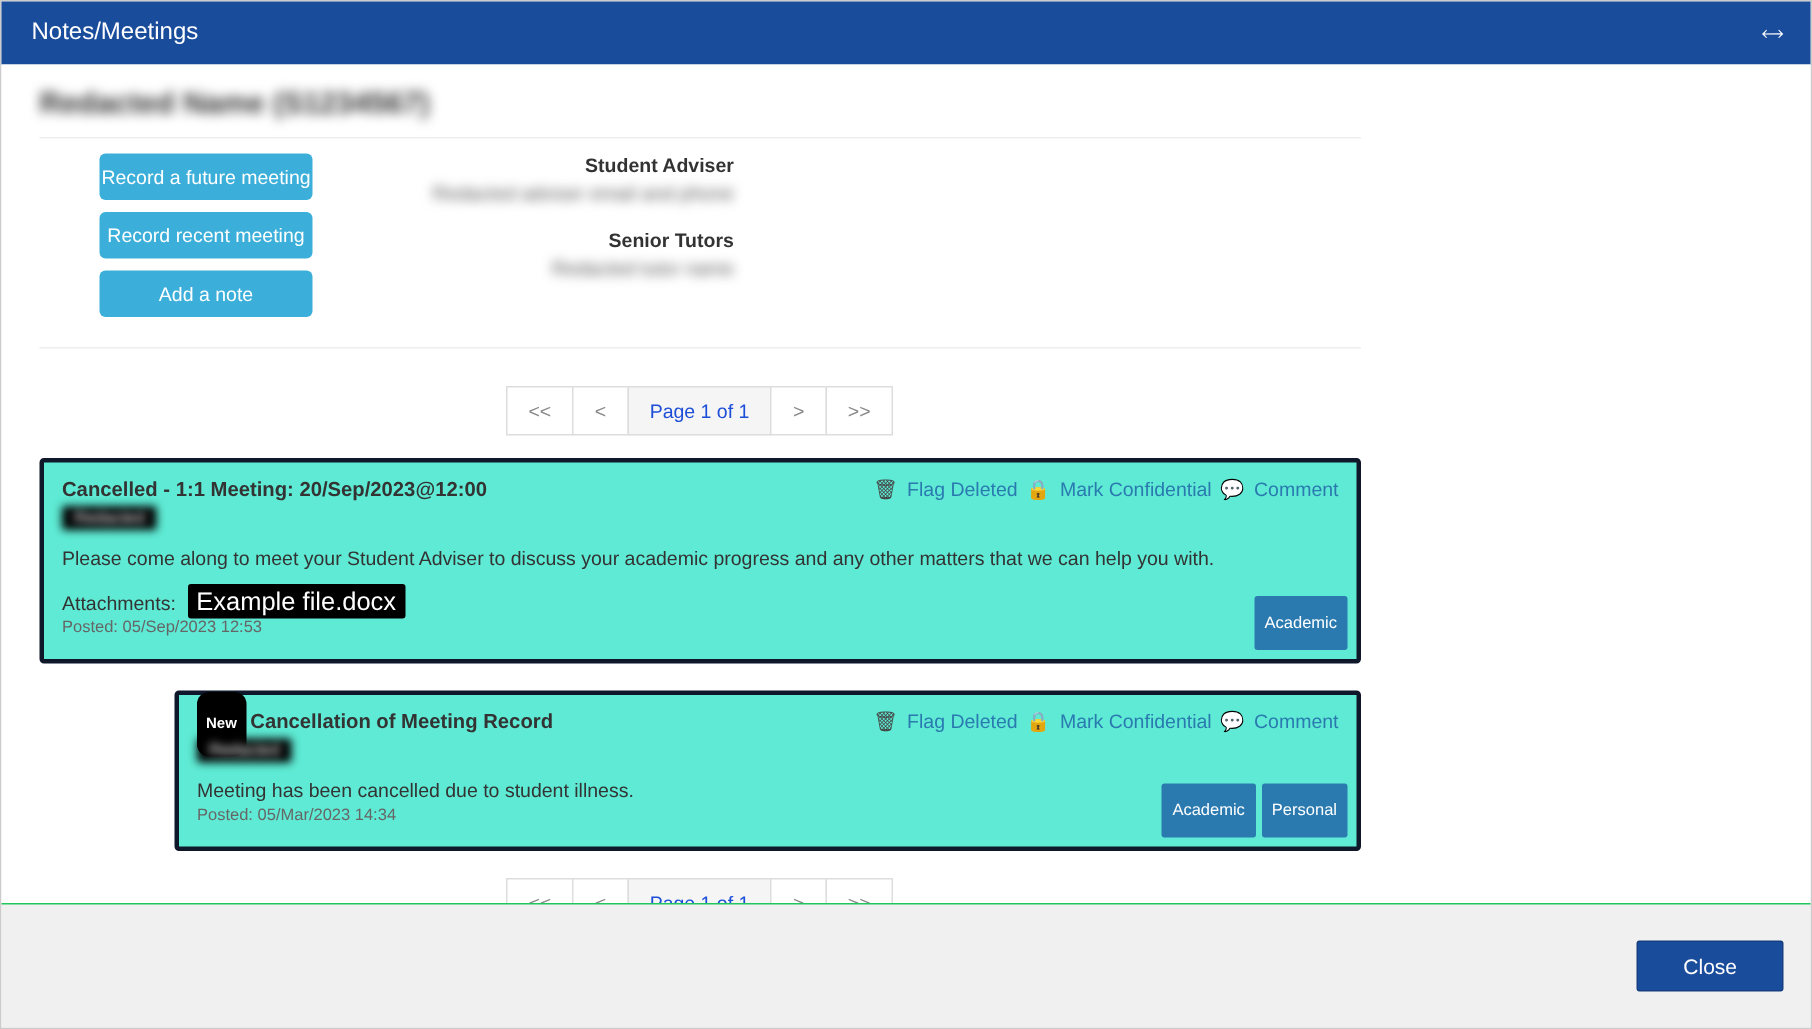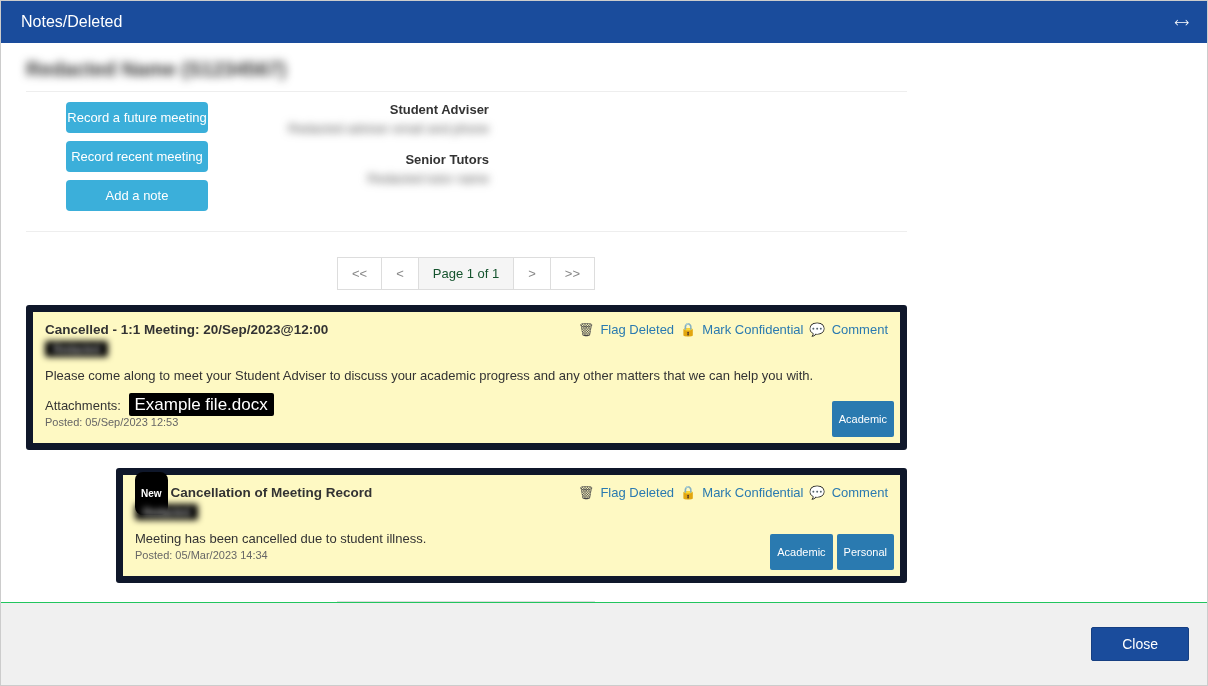--- a/index.html
+++ b/index.html
@@ -116,25 +116,25 @@
     .pagination .pg {
       border: 1px solid #ddd;
       padding: 8px 14px;
       font-size: 13px;
       color: #888;
       background: #fff;
       margin-left: -1px;
     }
     .pagination .pg.center {
       background: #f5f5f5;
-      color: #14532d;
+      color: #1d4ed8;
     }
     .note-card {
-      background: #fef9c3;
-      border: 7px solid #0f172a;
+      background: #5eead4;
+      border: 3px solid #0f172a;
       border-radius: 3px;
       padding: 10px 12px 28px 12px;
       margin-bottom: 18px;
       position: relative;
       font-size: 13px;
     }
     .note-card.nested {
       margin-left: 90px;
     }
     .note-header {
@@ -237,21 +237,21 @@
       border-top: 1px solid #eee;
       margin: 10px 0 0 0;
     }
   </style>
 </head>
 <body>
 
 <div class="modal-container">
 
   <div class="modal-header">
-    <span>Notes/Deleted</span>
+    <span>Notes/Meetings</span>
     <span class="resize">⤢</span>
   </div>
 
   <div class="modal-body">
 
     <div class="main-panel">
 
       <div class="student-name">Redacted Name (S1234567)</div>
       <hr class="hr-light">
 

